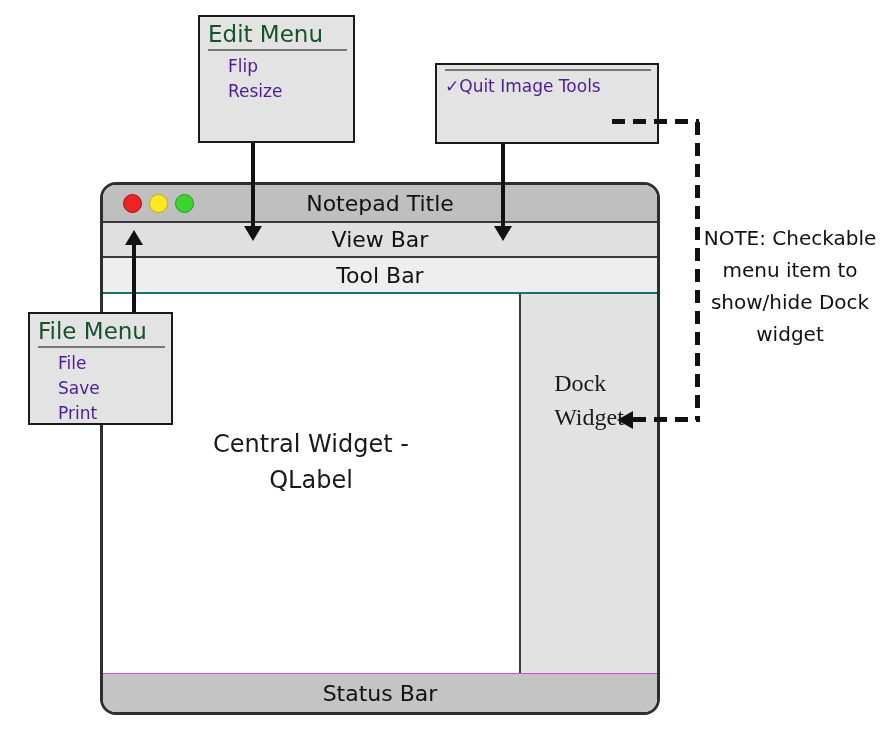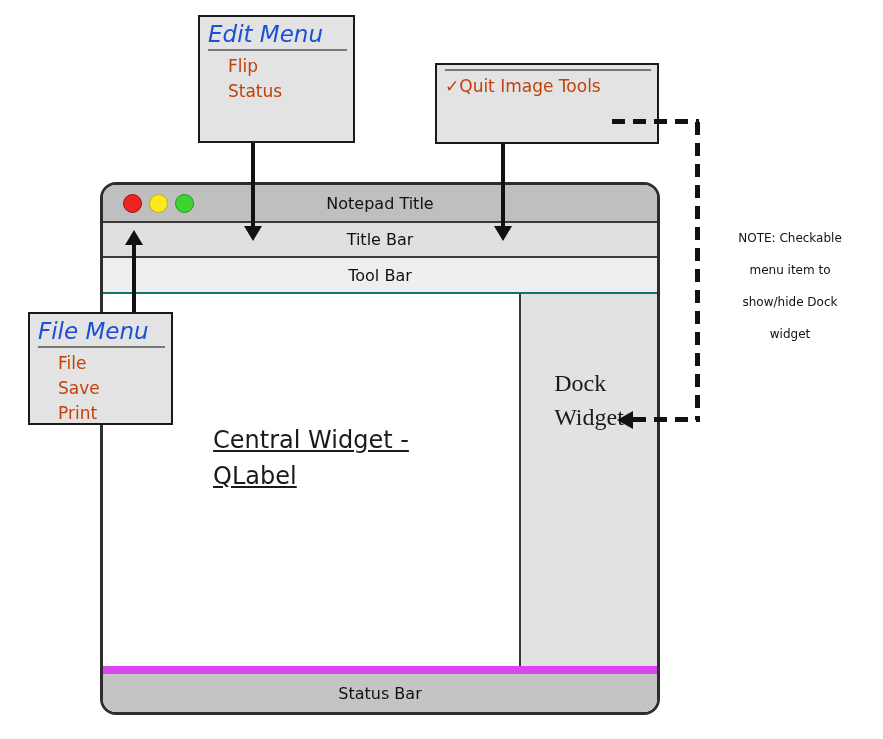--- a/index.html
+++ b/index.html
@@ -11,49 +11,49 @@
   .window{left:100px;top:182px;width:560px;height:533px;
           border:3px solid #2e2e2e;border-radius:16px;overflow:hidden;
           display:flex;flex-direction:column;box-sizing:border-box;z-index:1;}
   .titlebar{height:36px;background:#bfbfbf;border-bottom:2px solid #3a3a3a;
             display:flex;align-items:center;position:relative;flex:0 0 auto;}
   .lights{position:absolute;left:20px;top:0;height:100%;display:flex;align-items:center;gap:7px;}
   .light{width:19px;height:19px;border-radius:50%;box-sizing:border-box;}
   .light.red{background:#ee2424;border:1px solid #9e1010;}
   .light.yellow{background:#fde91c;border:1px solid #bfae12;}
   .light.green{background:#3ed42f;border:1px solid #1f9c1a;}
-  .bar-label{width:100%;text-align:center;font-size:16px;color:#111;}
+  .bar-label{width:100%;text-align:center;font-size:22px;color:#111;}
   .menubar{height:33px;background:#e0e0e0;border-bottom:2px solid #3a3a3a;
            display:flex;align-items:center;flex:0 0 auto;}
   .toolbar{height:34px;background:#eeeeee;border-bottom:2px solid #0f766e;
            display:flex;align-items:center;flex:0 0 auto;}
   .content{flex:1;display:flex;min-height:0;}
   .central{flex:1;background:#ffffff;display:flex;align-items:center;justify-content:center;}
-  .central .lbl{font-size:24px;line-height:36px;text-align:left;white-space:pre-line;
-                position:relative;top:-22px;text-decoration:underline;}
+  .central .lbl{font-size:24px;line-height:36px;text-align:center;white-space:pre-line;
+                position:relative;top:-22px;}
   .dock{width:136px;background:#e2e2e2;border-left:2px solid #3a3a3a;
         display:flex;align-items:flex-start;justify-content:center;}
   .dock .lbl{font-size:24px;line-height:34px;white-space:pre-line;margin-top:72px;font-family:Liberation Serif, serif;}
-  .statusbar{height:38px;background:#c4c4c4;border-top:8px solid #d946ef;
+  .statusbar{height:38px;background:#c4c4c4;border-top:1px solid #d946ef;
              display:flex;align-items:center;flex:0 0 auto;}
 
   
   .menu-box{background:#e3e3e3;border:2px solid #1a1a1a;box-sizing:border-box;
             padding:3px 6px 2px 8px;z-index:3;}
-  .menu-box .title{font-size:23px;line-height:28px;color:#1d4ed8;font-style:italic;}
+  .menu-box .title{font-size:23px;line-height:28px;color:#14532d;}
   .menu-box .rule{border-top:2px solid #787878;margin:1px 0 3px 0;height:0;}
-  .menu-box .item{font-size:17px;line-height:25px;margin-left:20px;color:#c2410c;}
+  .menu-box .item{font-size:17px;line-height:25px;margin-left:20px;color:#4c1d95;}
   .menu-box .item.checked{margin-left:0;}
   .edit-box{left:198px;top:15px;width:157px;height:128px;}
   .view-box{left:435px;top:63px;width:224px;height:81px;}
   .file-box{left:28px;top:312px;width:145px;height:113px;}
 
   
   .note{left:697px;top:222px;width:186px;text-align:center;
-        font-size:12px;line-height:32px;white-space:pre-line;color:#111;z-index:2;}
+        font-size:20px;line-height:32px;white-space:pre-line;color:#111;z-index:2;}
 
   
   .aline{background:#111;z-index:4;}
   .ahead{width:0;height:0;z-index:4;}
   .ahead.down{border-left:9px solid transparent;border-right:9px solid transparent;border-top:15px solid #111;}
   .ahead.up{border-left:9px solid transparent;border-right:9px solid transparent;border-bottom:15px solid #111;}
   .ahead.left{border-top:9px solid transparent;border-bottom:9px solid transparent;border-right:16px solid #111;}
 
   
   .dash-h{height:5px;background:repeating-linear-gradient(90deg,#111 0 13px,transparent 13px 21px);z-index:4;}
@@ -65,21 +65,21 @@
 <div class="abs window">
   <div class="titlebar">
     <div class="lights">
       <div class="light red"></div>
       <div class="light yellow"></div>
       <div class="light green"></div>
     </div>
     <div class="bar-label">Notepad Title</div>
   </div>
   <div class="menubar">
-    <div class="bar-label">Title Bar</div>
+    <div class="bar-label">View Bar</div>
   </div>
   <div class="toolbar">
     <div class="bar-label">Tool Bar</div>
   </div>
   <div class="content">
     <div class="central">
       <div class="lbl">Central Widget -
 QLabel</div>
     </div>
     <div class="dock">
@@ -89,21 +89,21 @@
   </div>
   <div class="statusbar">
     <div class="bar-label">Status Bar</div>
   </div>
 </div>
 
 <div class="abs menu-box edit-box">
   <div class="title">Edit Menu</div>
   <div class="rule"></div>
   <div class="item">Flip</div>
-  <div class="item">Status</div>
+  <div class="item">Resize</div>
 </div>
 
 <div class="abs menu-box view-box">
   <div class="rule"></div>
   <div class="item checked">✓Quit Image Tools</div>
 </div>
 
 <div class="abs menu-box file-box">
   <div class="title">File Menu</div>
   <div class="rule"></div>

